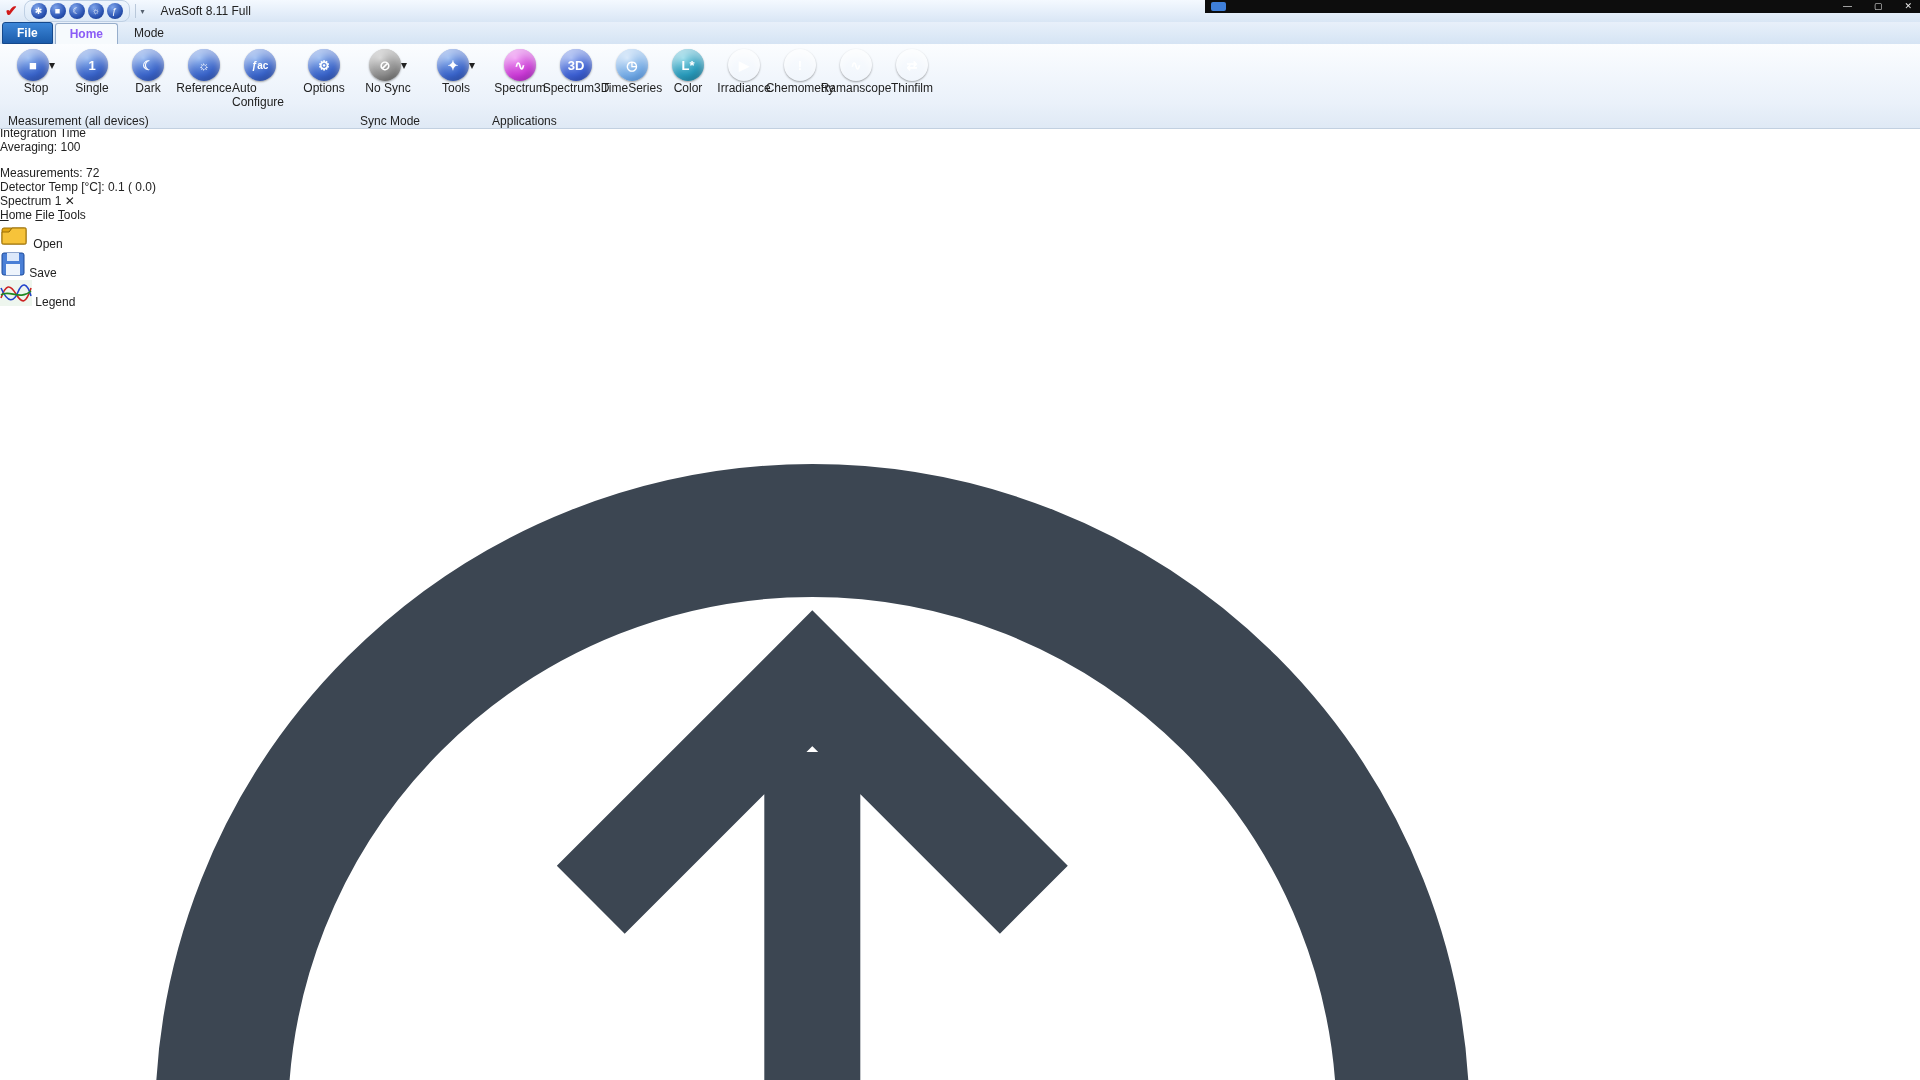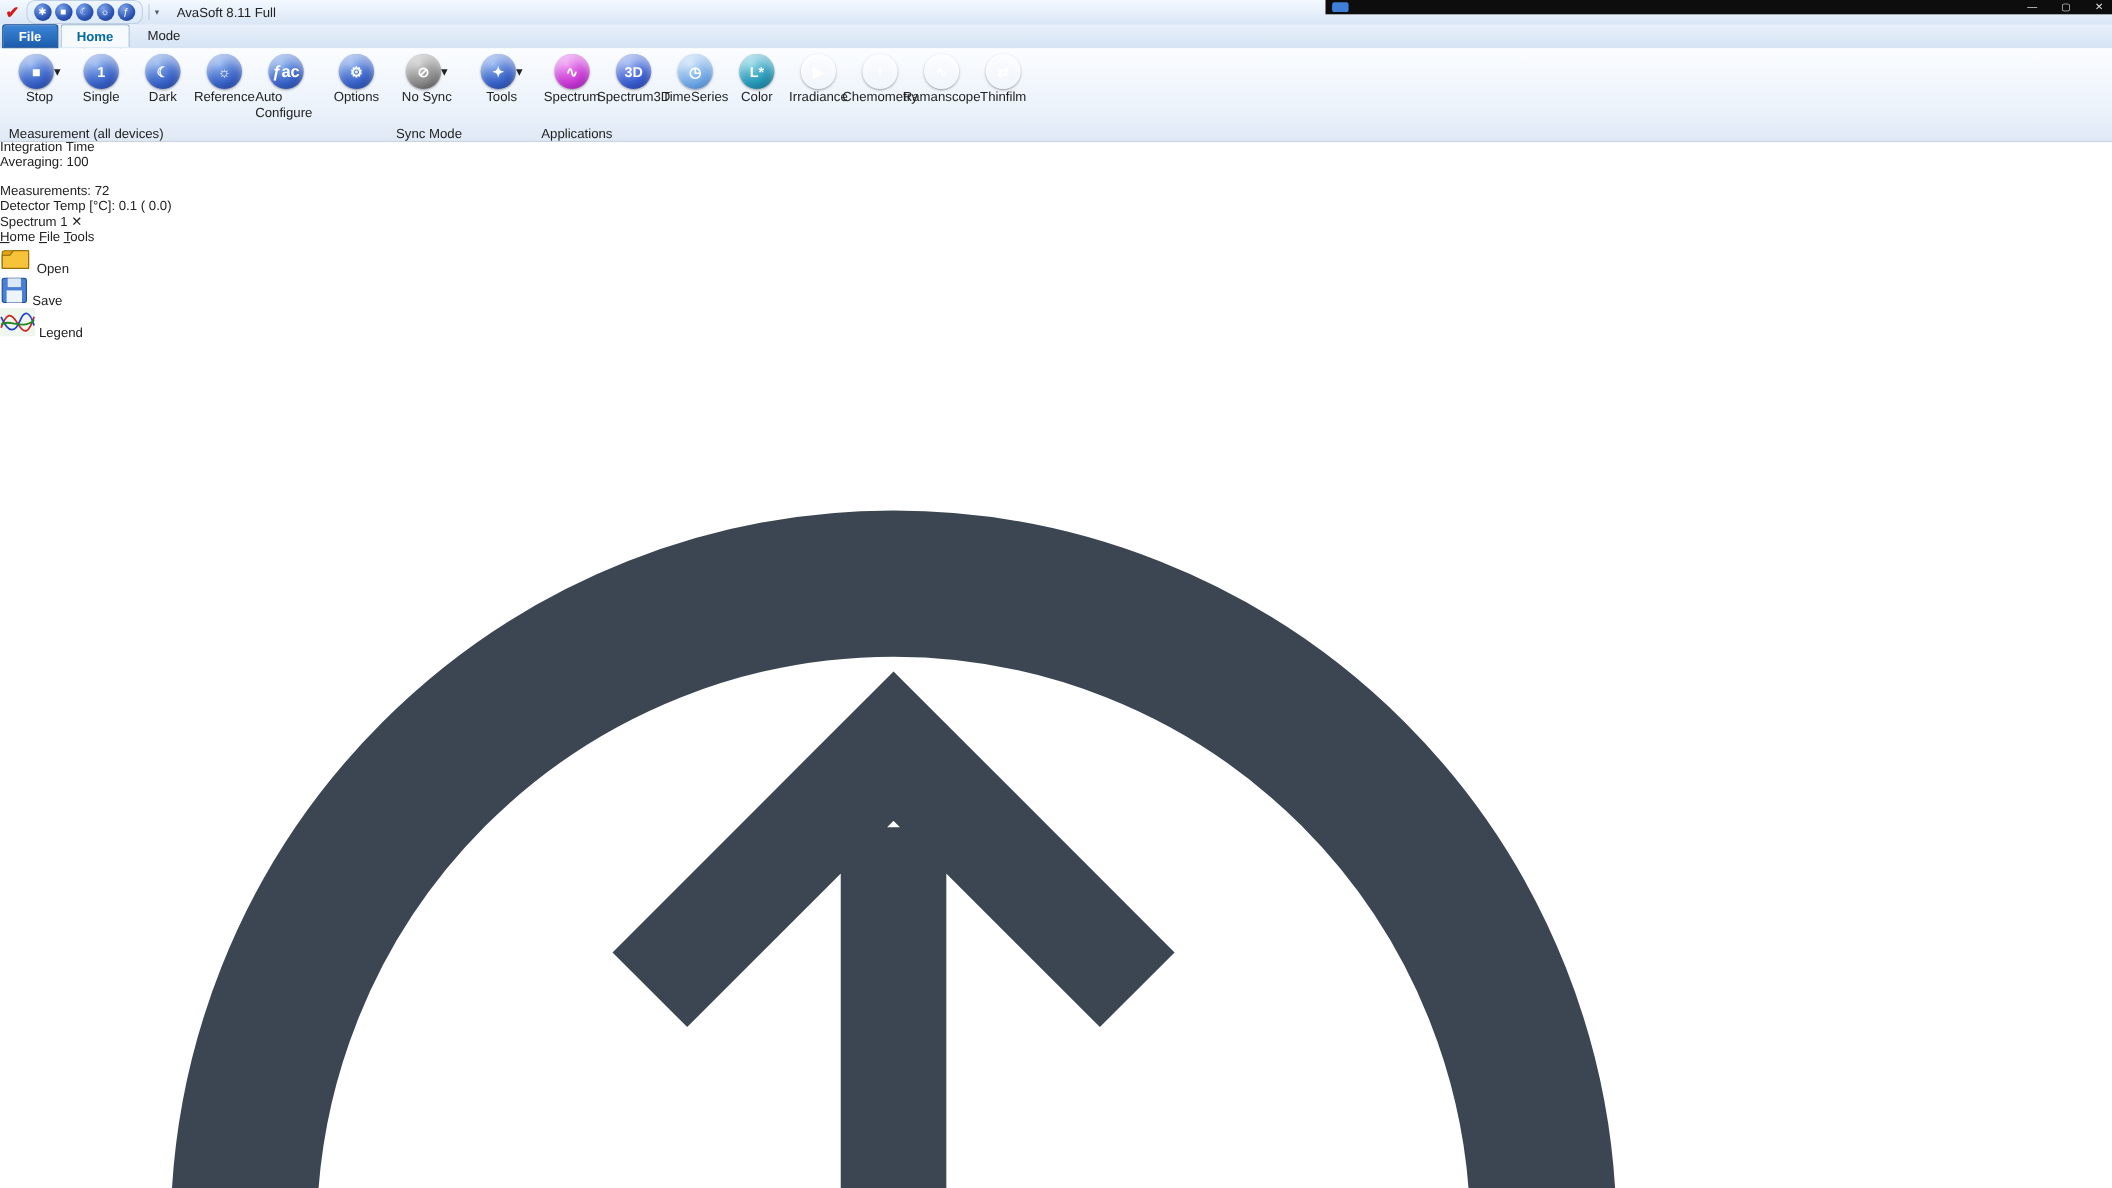--- a/index.html
+++ b/index.html
@@ -16,24 +16,24 @@
   .qa-sep{width:1px;height:14px;background:#b9c8da;margin:0 5px;}
   .qa-caret{font-size:8px;color:#55606e;margin-right:8px;}
   .win-title{font-size:12px;color:#222;margin-left:8px;}
   .overlay-bar{position:absolute;left:1205px;top:0;width:715px;height:13px;background:#0d0d0d;z-index:90;
     display:flex;align-items:center;}
   .ov-appicon{width:15px;height:9px;background:#3f7fd9;border-radius:2px;margin-left:6px;}
   .ov-controls{margin-left:auto;display:flex;gap:22px;margin-right:8px;color:#e8e8e8;font-size:9px;line-height:13px;}
   .ov-controls span{cursor:pointer;}
   
   .menurow{position:absolute;left:0;top:22px;width:1920px;height:22px;
-    background:linear-gradient(#e8f0fa,#d5e4f4);display:flex;align-items:flex-start;}
+    background:linear-gradient(#e8f0fa,#d5e4f4);display:flex;align-items:center;}
   .mtab{padding:3px 14px;font-size:12px;margin-left:2px;border-radius:3px 3px 0 0;cursor:pointer;}
   .mtab.file{background:linear-gradient(#3c86d8,#1b5cab);color:#fff;font-weight:bold;border:1px solid #15498c;}
-  .mtab.active{background:#f6fafd;border:1px solid #97aecb;border-bottom:none;font-weight:bold;color:#0369a1;}
+  .mtab.active{background:#f6fafd;border:1px solid #97aecb;border-bottom:none;font-weight:bold;color:#8b5cf6;}
   
   .ribbon{position:absolute;left:0;top:44px;width:1920px;height:84px;
     background:linear-gradient(#fbfdff,#eaf1fa 70%,#dfe9f5);border-bottom:1px solid #c2d0e0;display:flex;}
   .rb-groups{display:flex;align-items:stretch;padding-left:4px;}
   .rb-group{display:flex;flex-direction:column;justify-content:space-between;padding:2px 4px 0 4px;}
   .rb-items{display:flex;align-items:flex-start;}
   .rb-item{display:flex;flex-direction:column;align-items:center;width:56px;cursor:pointer;padding-top:3px;}
   .rb-item .orbwrap{display:flex;align-items:center;}
   .orb{width:32px;height:32px;border-radius:50%;display:inline-flex;align-items:center;justify-content:center;
     color:#fff;font-weight:bold;font-size:13px;box-shadow:inset 0 6px 8px rgba(255,255,255,.55),0 1px 2px rgba(0,0,0,.35);}
@@ -171,21 +171,21 @@
               <div class="rb-label">Dark</div>
             </div>
             <div class="rb-item">
               <div class="orbwrap">
                 <span class="orb blue">☼</span>
               </div>
               <div class="rb-label">Reference</div>
             </div>
             <div class="rb-item">
               <div class="orbwrap">
-                <span class="orb blue" style="font-size: 15px;">ƒac</span>
+                <span class="orb blue" style="font-size: 10px;">ƒac</span>
               </div>
               <div class="rb-label">Auto Configure</div>
             </div>
           </div>
           <div class="rb-glabel">Measurement (all devices)</div>
         </div>
         <span class="rb-sep"></span>
         <div class="rb-group">
           <div class="rb-items">
             <div class="rb-item">

